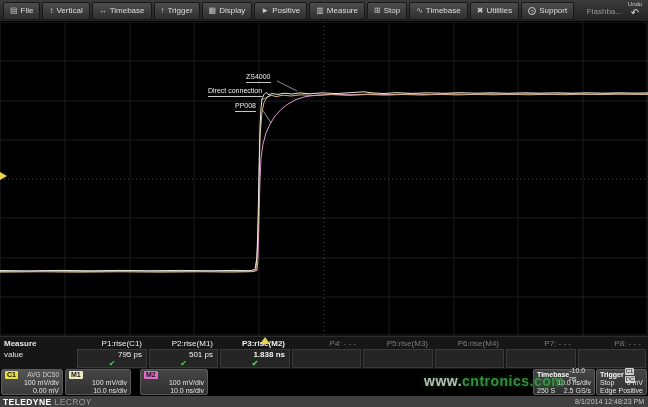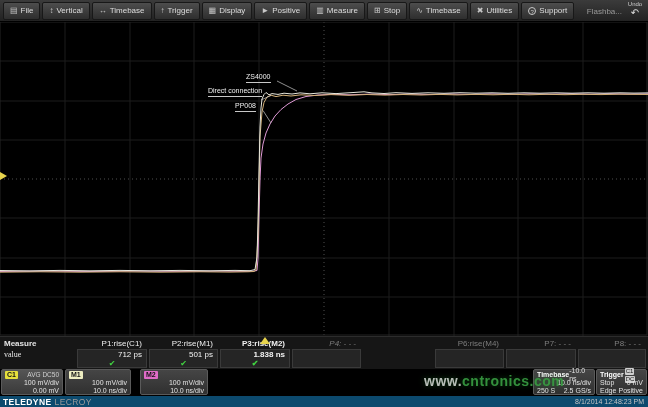--- a/index.html
+++ b/index.html
@@ -36,21 +36,21 @@
   .badge{display:inline-block;font-size:7px;font-weight:bold;color:#141414;padding:0 2px;border-radius:1px;line-height:8px;}
   .badge-c1{background:#e6df3c;}
   .badge-m1{background:#eeeec2;}
   .badge-m2{background:#e06cc8;}
   .mini-badge{display:inline-block;background:#cfcfcf;color:#141414;font-size:6px;line-height:7px;padding:0 1px;border-radius:1px;margin-left:1px;}
   .desc .title{font-weight:bold;color:#fff;}
   .desc .val{text-align:right;flex:1;}
   .desc .sub{color:#cfcfcf;font-size:6.5px;}
 
   
-  .footer{position:absolute;top:396px;left:0;width:648px;height:11px;background:#0c4a6e;color:#ccc;}
+  .footer{position:absolute;top:396px;left:0;width:648px;height:11px;background:#404040;color:#ccc;}
   .brand{position:absolute;left:3px;top:1px;font-size:8.5px;letter-spacing:.4px;}
   .brand b{color:#fff;}
   .brand span{color:#9b9b9b;margin-left:3px;}
   .timestamp{position:absolute;right:4px;top:2px;font-size:7px;color:#c5c5c5;}
 
   
   .watermark{position:absolute;left:424px;top:373px;font-size:14px;font-weight:bold;letter-spacing:.5px;white-space:nowrap;pointer-events:none;text-shadow:0 0 6px rgba(40,140,50,.5);}
   .wm-www{color:rgba(215,220,215,.85);}
   .wm-body{color:rgba(55,155,65,.92);}
 </style>
@@ -145,44 +145,48 @@
   </svg>
   <div class="annotation" style="left:246px;top:51px;">ZS4000</div>
   <div class="annotation" style="left:208px;top:65px;">Direct connection</div>
   <div class="annotation" style="left:235px;top:80px;">PP008</div>
   <div class="c1-marker"></div>
 </div>
 
 <div class="measure">
   <div class="m-rowlabels">
     <div style="top:2px;font-weight:bold;">Measure</div>
-    <div style="top:13px;font-family:Liberation Serif, serif;">value</div>
+    <div style="top:13px;">value</div>
     <div style="top:23px;margin-top:44px;">status</div>
   </div>
 
   <div class="m-col" style="left:76px;width:72px;">
     <div class="m-header">P1:rise(C1)</div>
     <div class="m-box"></div>
-    <div class="m-value">712 ps</div>
+    <div class="m-value">795 ps</div>
     <div class="m-check">✔</div>
   </div>
   <div class="m-col" style="left:148px;width:71px;">
     <div class="m-header">P2:rise(M1)</div>
     <div class="m-box"></div>
     <div class="m-value">501 ps</div>
     <div class="m-check">✔</div>
   </div>
   <div class="m-col" style="left:219px;width:72px;font-weight:bold;">
     <div class="m-header">P3:rise(M2)</div>
     <div class="m-box"></div>
     <div class="m-value">1.838 ns</div>
     <div class="m-check">✔</div>
   </div>
   <div class="m-col dim" style="left:291px;width:71px;font-style:italic;">
     <div class="m-header">P4: - - -</div>
+    <div class="m-box"></div>
+  </div>
+  <div class="m-col dim" style="left:362px;width:72px;">
+    <div class="m-header">P5:rise(M3)</div>
     <div class="m-box"></div>
   </div>
   <div class="m-col dim" style="left:434px;width:71px;">
     <div class="m-header">P6:rise(M4)</div>
     <div class="m-box"></div>
   </div>
   <div class="m-col dim" style="left:505px;width:72px;">
     <div class="m-header">P7: - - -</div>
     <div class="m-box"></div>
   </div>

